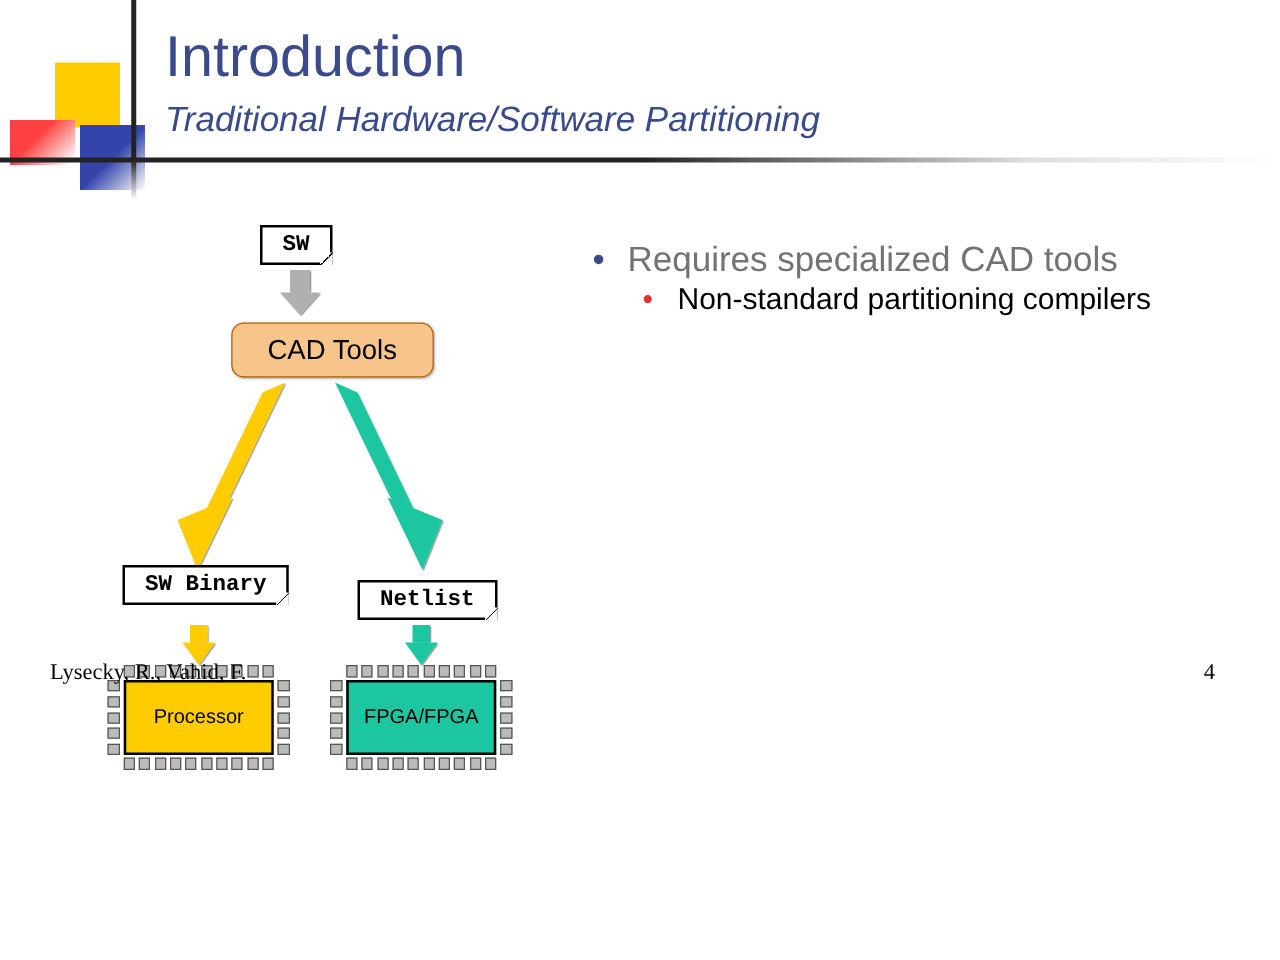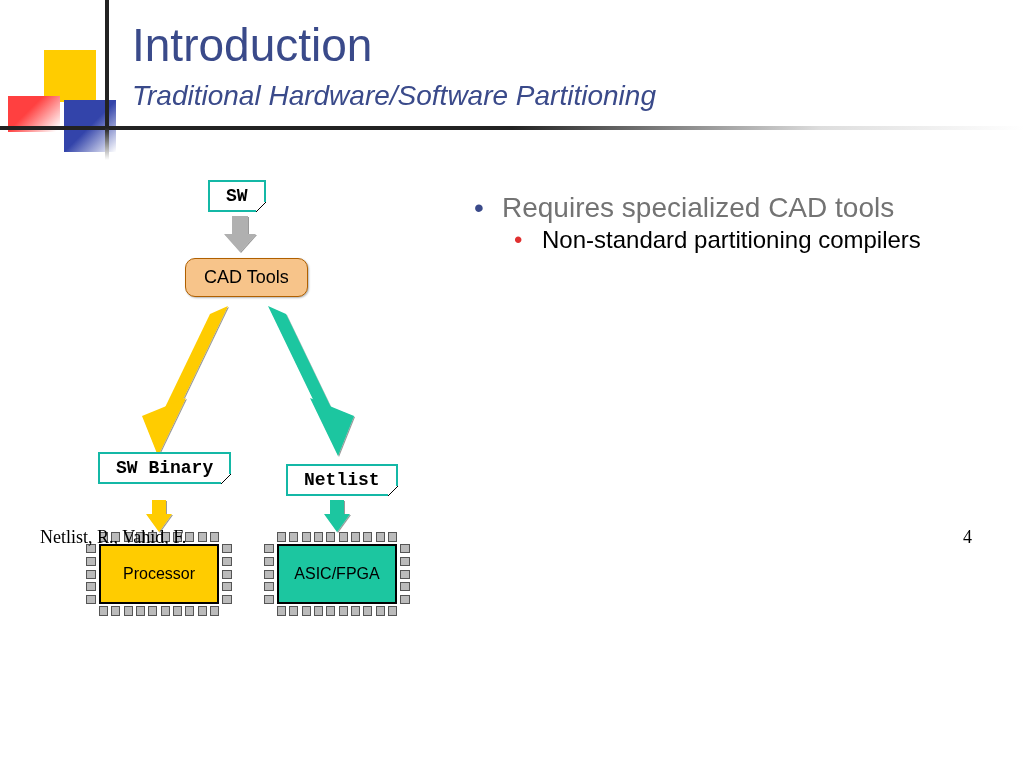--- a/index.html
+++ b/index.html
@@ -27,24 +27,24 @@
   
   .bullets { position: absolute; left: 474px; top: 190px; width: 500px; }
   .b1 { font-size: 28px; color: #737373; padding-left: 28px; position: relative; line-height: 1.25; }
   .b1::before { content: "•"; position: absolute; left: 0; top: 0; color: #3A4A8A; font-size: 28px; }
   .b2 { font-size: 24px; color: #000; padding-left: 28px; margin-left: 40px; position: relative; line-height: 1.25; }
   .b2::before { content: "•"; position: absolute; left: 0; top: 0; color: #E03030; font-size: 24px; }
 
   
   .diagram { position: absolute; left: 60px; top: 176px; width: 380px; height: 460px; }
 
-  .note { position: absolute; background: #fff; border: 2px solid #14b8a6; font-family: "Courier New", monospace; font-weight: bold; font-size: 18px; padding: 4px 16px; }
+  .note { position: absolute; background: #fff; border: 2px solid #000000; font-family: "Courier New", monospace; font-weight: bold; font-size: 18px; padding: 4px 16px; }
   .note::after {  content: ""; position: absolute; right: -2px; bottom: -2px; width: 10px; height: 10px; background: linear-gradient(135deg, #fff 0 50%, #000 50% 55%, #fff 55% 100%); }
 
-  .rounded { position: absolute; border: 1px solid #b06000; border-radius: 10px; background: #F7C48A; font-size: 18px; text-align: left; padding: 8px 18px; box-shadow: 1px 1px 2px rgba(0,0,0,.3); }
+  .rounded { position: absolute; border: 1px solid #b06000; border-radius: 10px; background: #F7C48A; font-size: 22px; text-align: left; padding: 8px 28px; box-shadow: 1px 1px 2px rgba(0,0,0,.3); }
 
   .dgm-svg { position: absolute; left: 0; top: 0; }
 
   
   .chip { position: absolute; width: 150px; height: 84px; }
   .chip .body { position: absolute; left: 15px; top: 12px; right: 15px; bottom: 12px; border: 2px solid #000; display: flex; align-items: center; justify-content: center; font-size: 16px; text-align: center; }
   .chip .pins-h, .chip .pins-v { position: absolute; display: flex; }
   .chip .pins-h { left: 15px; right: 15px; justify-content: space-between; }
   .chip .pins-h.top { top: 0; } .chip .pins-h.bot { bottom: 0; }
   .chip .pins-h span { width: 9px; height: 10px; background: #bbb; border: 1px solid #555; }
@@ -192,21 +192,21 @@
           <span></span>
           <span></span>
         </div>
       <div class="pins-v right">
           <span></span>
           <span></span>
           <span></span>
           <span></span>
           <span></span>
         </div>
-      <div class="body">ASIC/FPGA</div>
+      <div class="body">FPGA/FPGA</div>
     </div>
 
   </div>
 
-  <div class="footer-left">Netlist, R., Vahid, F.</div>
+  <div class="footer-left">Lysecky, R., Vahid, F.</div>
   <div class="footer-right">4</div>
 
 </div>
 
 </body></html>

